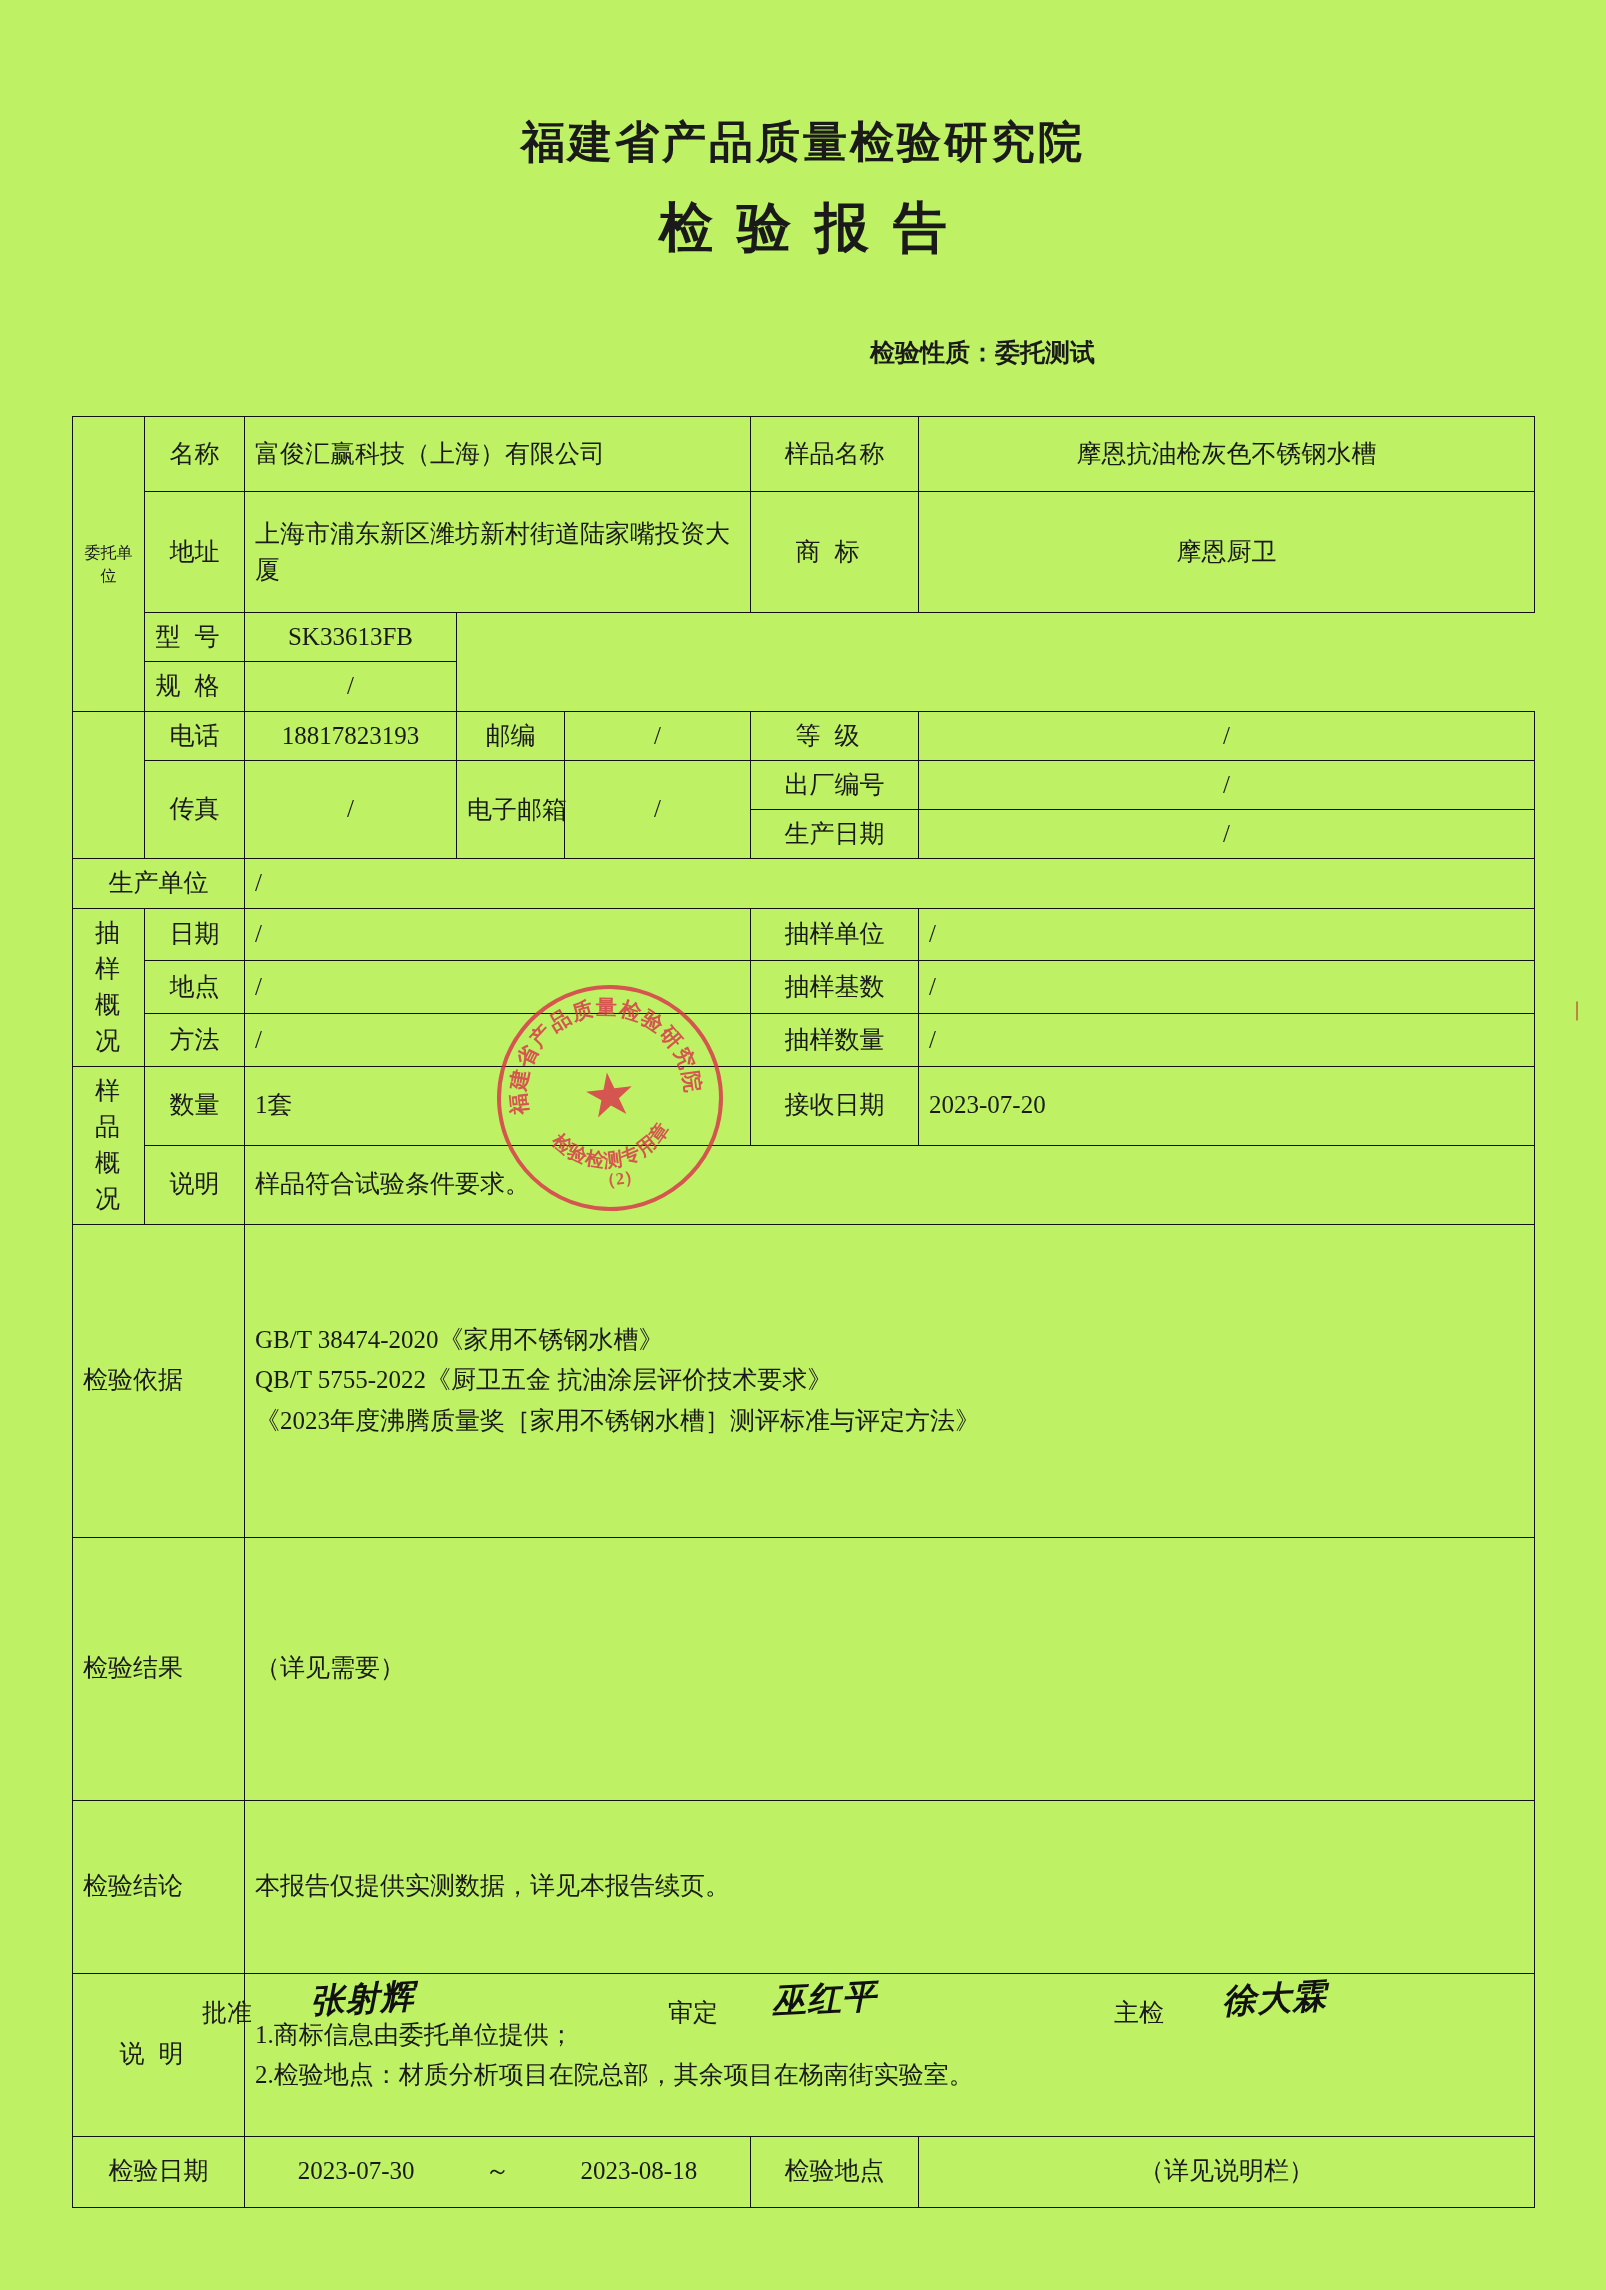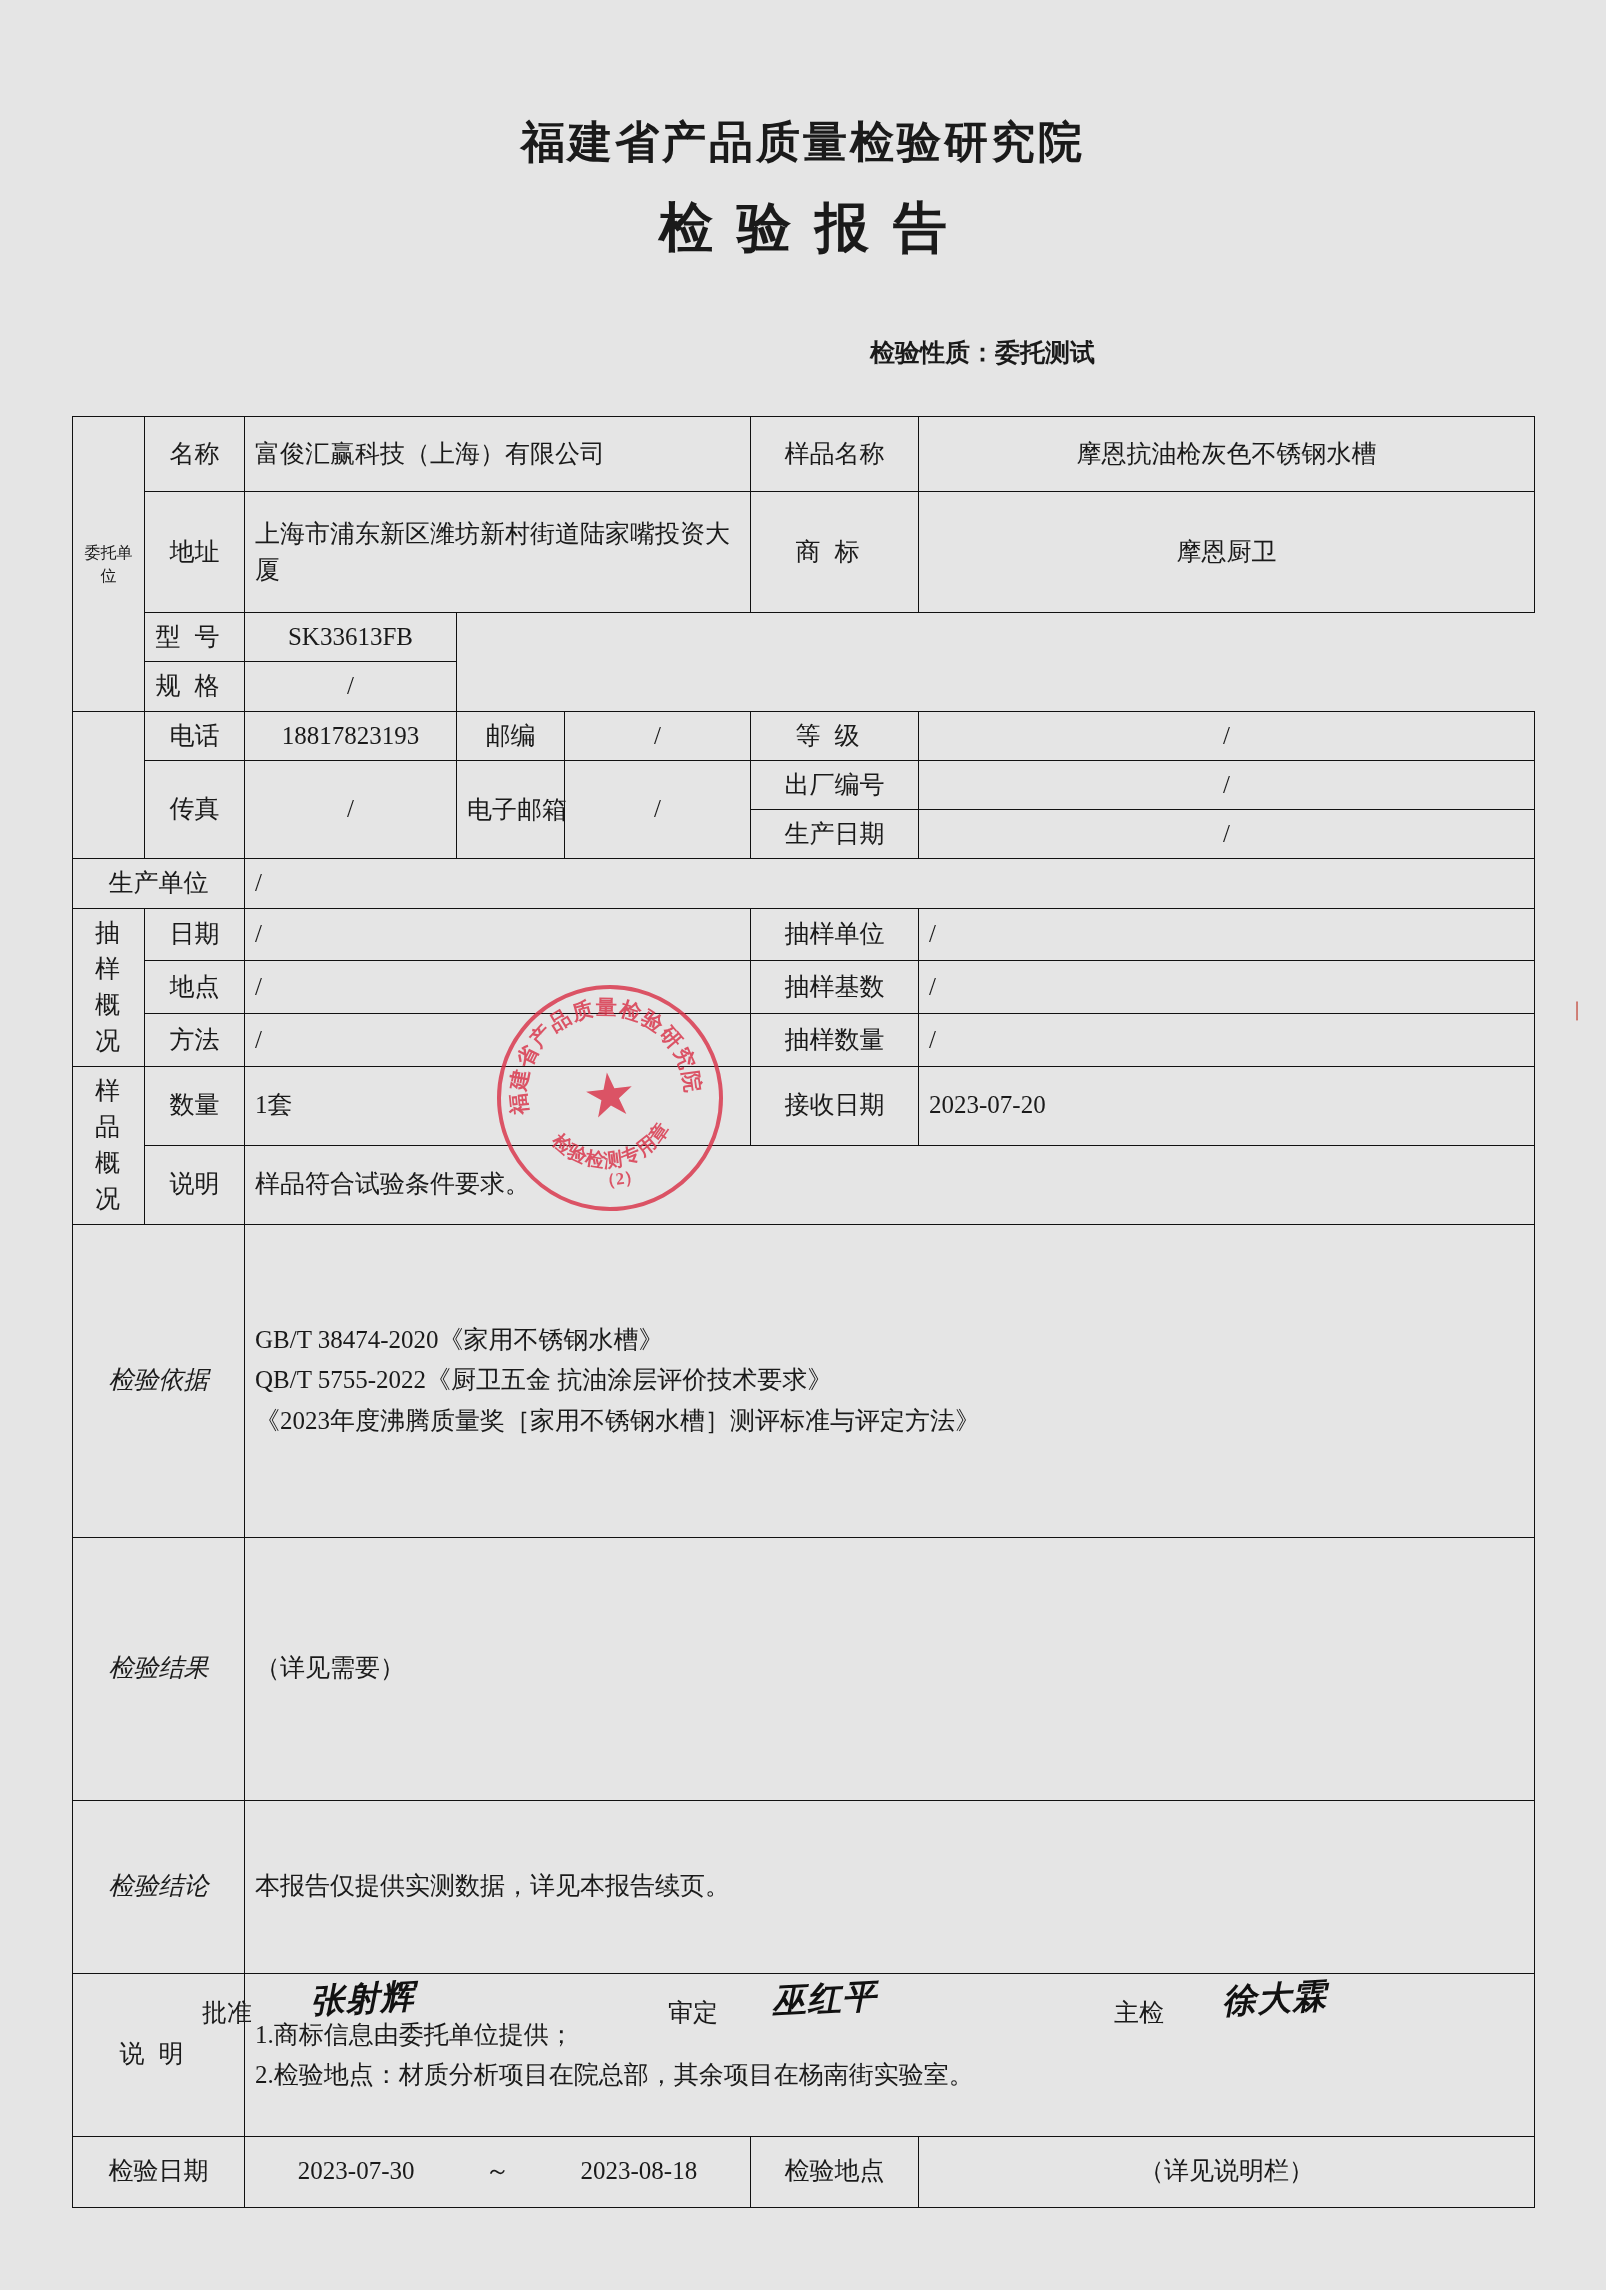--- a/index.html
+++ b/index.html
@@ -11,21 +11,21 @@
     width: 1606px;
     height: 2290px;
     position: relative;
     font-family: "Liberation Serif", "DejaVu Serif", serif;
     color: #1a1a1a;
     overflow: hidden;
   }
   .page {
     position: absolute;
     inset: 0;
-    background: #e5e5e5;
+    background: #bef264;
   }
   
   .doc-header {
     text-align: center;
     padding-top: 118px;
   }
   .org-title {
     font-size: 44px;
     font-weight: 700;
     letter-spacing: 3px;
@@ -91,21 +91,21 @@
   .slash { text-align: center; }
   .tall { height: 62px; }
   .cellpad { padding-left: 16px; }
   .nowrap { white-space: nowrap; }
   .basis-cell { height: 300px; vertical-align: top; padding-top: 14px; }
   .basis-cell div { line-height: 1.62; }
   .result-cell { height: 250px; vertical-align: top; padding-top: 16px; margin-top: 40px; }
   .concl-cell { height: 160px; vertical-align: top; padding-top: 14px; }
   .note-cell { height: 150px; vertical-align: top; padding-top: 14px; }
   .note-cell div { line-height: 1.6; }
-  .stack-lbl { line-height: 1.9; text-align: center; font-style: italic; }
+  .stack-lbl { line-height: 1.9; text-align: left; }
   
   .vlabel {
     writing-mode: horizontal-tb;
     text-align: center;
     letter-spacing: 0;
     line-height: 1.75;
     font-size: 16px;
   }
   
   .seal {

